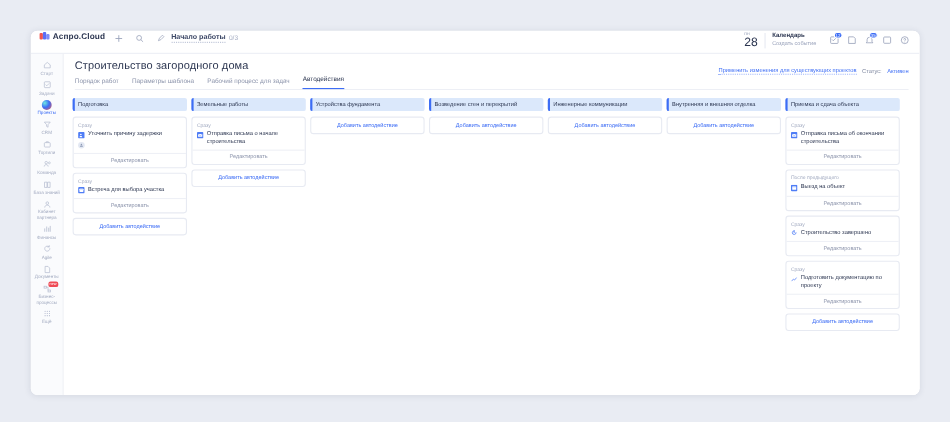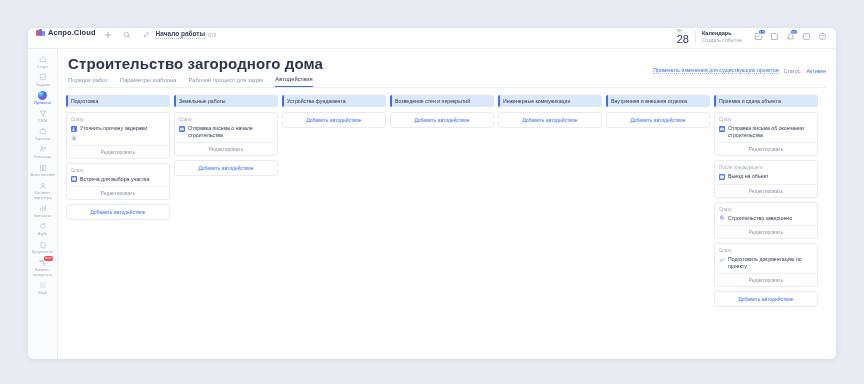--- a/index.html
+++ b/index.html
@@ -118,21 +118,21 @@
   }
   .logo-dot {
     width: 9px; height: 9px; border-radius: 50%;
     background: radial-gradient(circle at 30% 30%, #6ee7e0 0%, #3d6df5 45%, #f0564e 100%);
   }
 
   
   .main { flex: 1; min-width: 0; display: flex; flex-direction: column; background:#fff; }
   .page-head { padding: 6px 10px 0 10px; }
   .page-title {
-    font-size: 15px; color: #2b3550; font-weight: bold; letter-spacing: .1px;
+    font-size: 10px; color: #2b3550; font-weight: normal; letter-spacing: .1px;
   }
   .tabs-row { display: flex; align-items: flex-end; margin-top: 4px; position: relative; }
   .tab {
     font-size: 5.8px; color: #8d95ac; padding: 0 0 4px 0; margin-right: 12px;
     white-space: nowrap;
   }
   .tab.active { color: #2b3550; border-bottom: 1.5px solid #3d6df5; }
   .head-right {
     position: absolute; right: 0; top: -9px;
     display: flex; align-items: center; gap: 5px;

